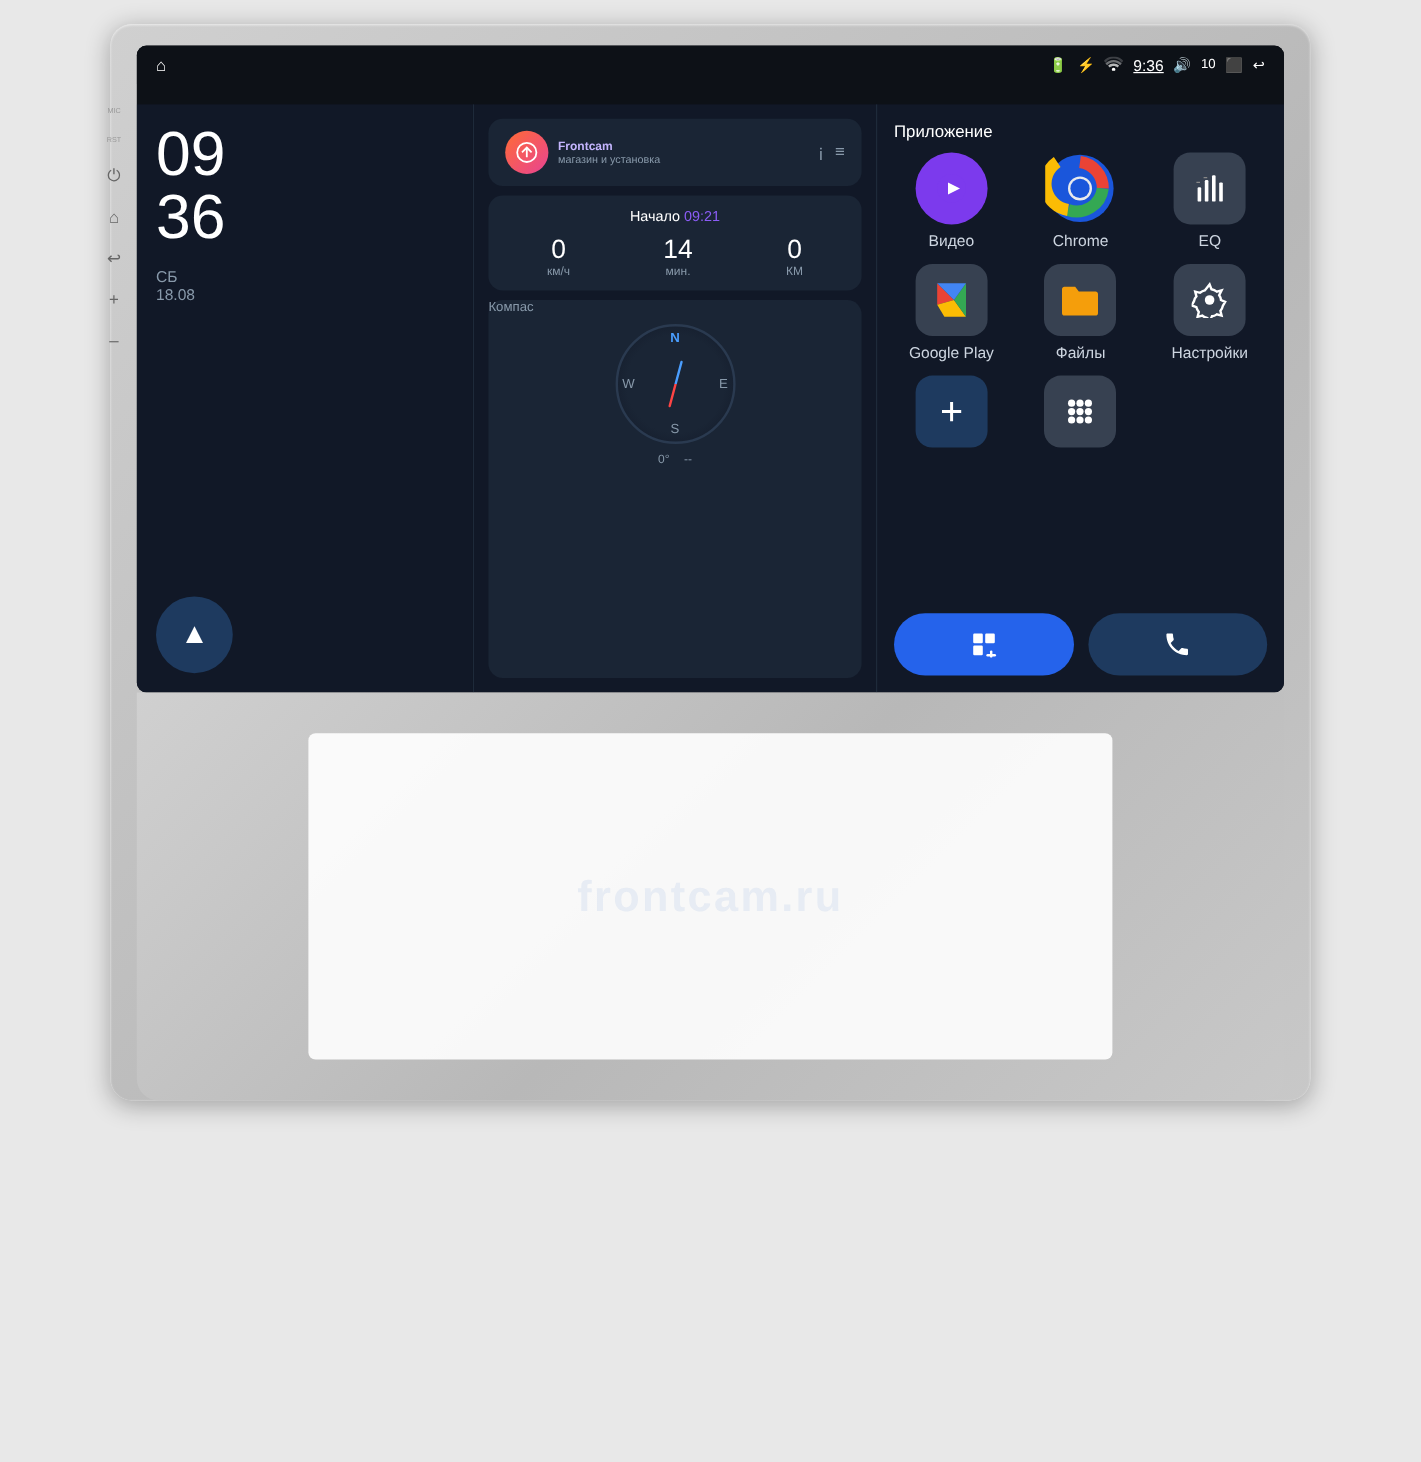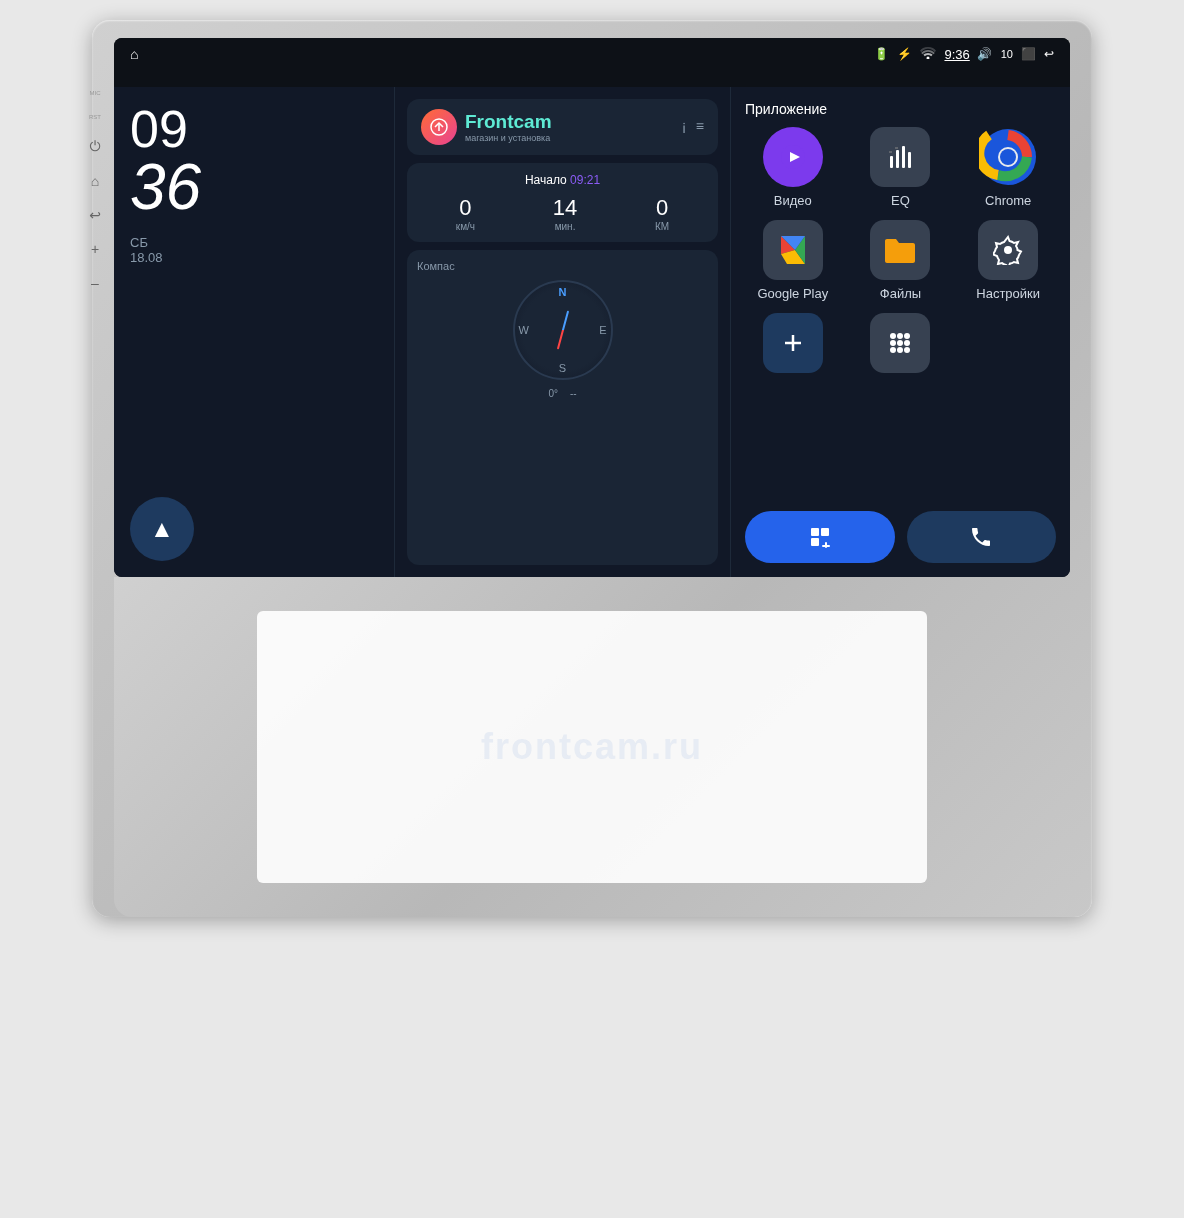--- a/index.html
+++ b/index.html
@@ -127,24 +127,23 @@
       color: white;
     }
 
     .time-display .hours {
       font-size: 52px;
       font-weight: 300;
       line-height: 1;
     }
 
     .time-display .minutes {
-      font-size: 64px;
+      font-size: 52px;
       font-weight: 300;
       line-height: 1;
-      font-style: italic;
     }
 
     .date-display {
       color: #8899aa;
       font-size: 13px;
       margin-top: 4px;
     }
 
     .nav-button {
       background: #1e3a5f;
@@ -201,22 +200,22 @@
       font-size: 16px;
       color: white;
     }
 
     .frontcam-text {
       display: flex;
       flex-direction: column;
     }
 
     .frontcam-title {
-      color: #5eead4;
-      font-size: 19px;
+      color: #c4b5fd;
+      font-size: 10px;
       font-weight: 600;
     }
 
     .frontcam-subtitle {
       color: #8899aa;
       font-size: 9px;
     }
 
     .header-icons {
       display: flex;
@@ -271,21 +270,20 @@
     
     .bottom-row {
       display: flex;
       gap: 8px;
       flex: 1;
     }
 
     .compass-card {
       background: #1a2535;
       border-radius: 12px;
-      padding: 10px;
       flex: 1;
       display: flex;
       flex-direction: column;
       align-items: center;
       gap: 8px;
     }
 
     .compass-title {
       color: #8899aa;
       font-size: 11px;
@@ -611,45 +609,45 @@
               <div class="app-icon" style="background:#7c3aed;border-radius:50%;">
                 <svg width="28" height="28" viewBox="0 0 28 28" fill="white">
                   <circle cx="14" cy="14" r="12" fill="#7c3aed"></circle>
                   <polygon points="11,9 21,14 11,19" fill="white"></polygon>
                 </svg>
               </div>
               <span class="app-label">Видео</span>
             </div>
 
             <div class="app-item">
+              <div class="app-icon" style="background:transparent;border-radius:50%;">
+                <svg width="58" height="58" viewBox="0 0 58 58">
+                  <circle cx="29" cy="29" r="28" fill="#1a56db"></circle>
+                  <circle cx="29" cy="29" r="10" fill="#e8eaed"></circle>
+                  <path d="M29 7 A22 22 0 0 1 48 29" stroke="#ea4335" stroke-width="10" fill="none"></path>
+                  <path d="M48 29 A22 22 0 0 1 19 47" stroke="#34a853" stroke-width="10" fill="none"></path>
+                  <path d="M19 47 A22 22 0 0 1 10 7" stroke="#fbbc04" stroke-width="10" fill="none"></path>
+                  <circle cx="29" cy="29" r="8" fill="#1a56db"></circle>
+                </svg>
+              </div>
+              <span class="app-label">Chrome</span>
+            </div>
+
+            <div class="app-item">
               <div class="app-icon" style="background:#374151;border-radius:14px;">
                 <svg width="30" height="30" viewBox="0 0 30 30" fill="white">
                   <rect x="5" y="14" width="3" height="12" rx="1" fill="white"></rect>
                   <rect x="11" y="8" width="3" height="18" rx="1" fill="white"></rect>
                   <rect x="17" y="4" width="3" height="22" rx="1" fill="white"></rect>
                   <rect x="23" y="10" width="3" height="16" rx="1" fill="white"></rect>
                   <line x1="4" y1="10" x2="7" y2="10" stroke="#888" stroke-width="1"></line>
                   <line x1="10" y1="6" x2="13" y2="6" stroke="#888" stroke-width="1"></line>
                 </svg>
               </div>
               <span class="app-label">EQ</span>
-            </div>
-
-            <div class="app-item">
-              <div class="app-icon" style="background:transparent;border-radius:50%;">
-                <svg width="58" height="58" viewBox="0 0 58 58">
-                  <circle cx="29" cy="29" r="28" fill="#1a56db"></circle>
-                  <circle cx="29" cy="29" r="10" fill="#e8eaed"></circle>
-                  <path d="M29 7 A22 22 0 0 1 48 29" stroke="#ea4335" stroke-width="10" fill="none"></path>
-                  <path d="M48 29 A22 22 0 0 1 19 47" stroke="#34a853" stroke-width="10" fill="none"></path>
-                  <path d="M19 47 A22 22 0 0 1 10 7" stroke="#fbbc04" stroke-width="10" fill="none"></path>
-                  <circle cx="29" cy="29" r="8" fill="#1a56db"></circle>
-                </svg>
-              </div>
-              <span class="app-label">Chrome</span>
             </div>
 
             <div class="app-item">
               <div class="app-icon" style="background:#374151;border-radius:14px;">
                 <svg width="32" height="32" viewBox="0 0 32 32">
                   <polygon points="4,2 28,16 4,30" fill="none"></polygon>
                   <polygon points="4,2 18,16 4,20" fill="#ea4335"></polygon>
                   <polygon points="4,20 18,16 28,30 10,30" fill="#fbbc04"></polygon>
                   <polygon points="18,16 28,2 28,30" fill="#34a853"></polygon>
                   <polygon points="4,2 28,2 18,16" fill="#4285f4"></polygon>

